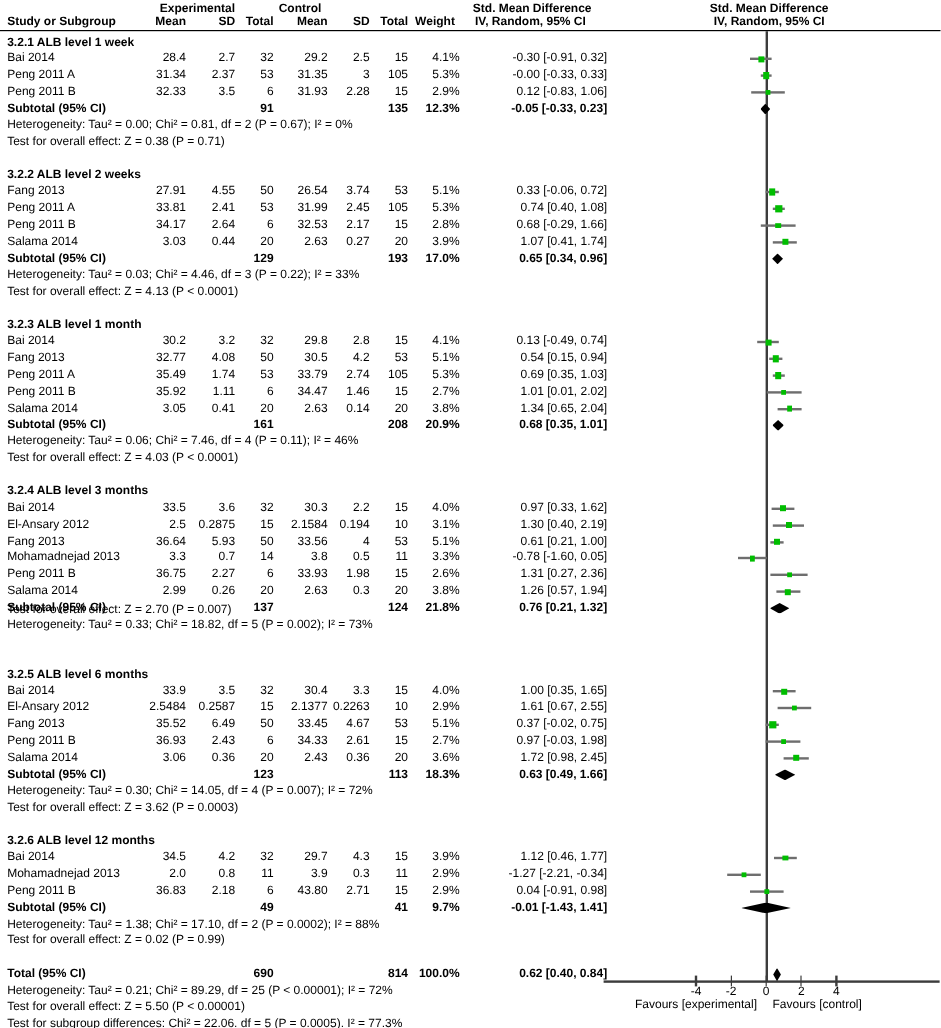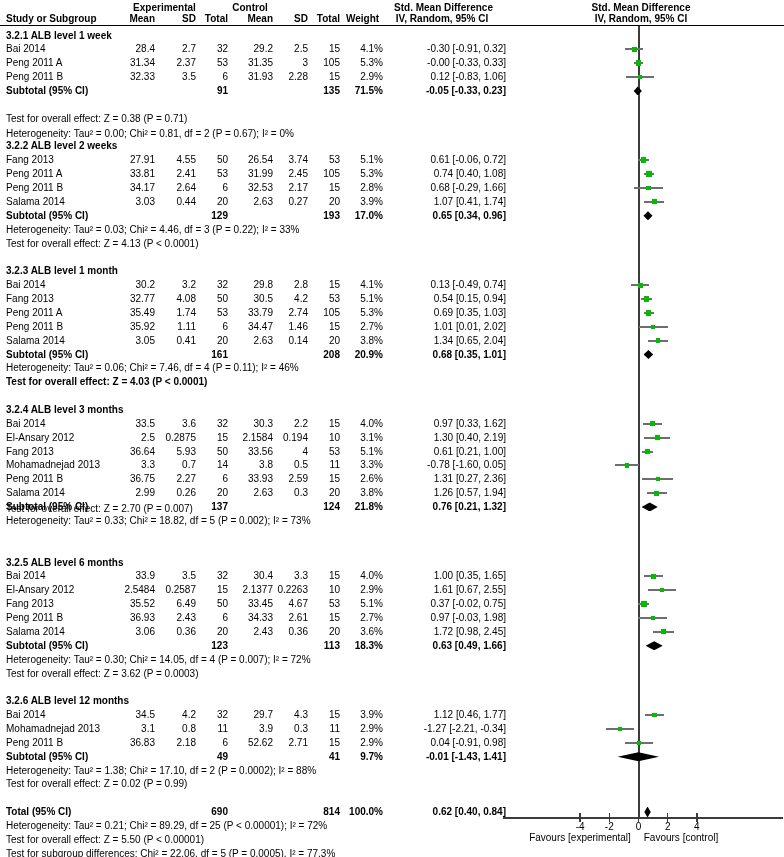--- a/index.html
+++ b/index.html
@@ -87,43 +87,43 @@
         <span class="cell c-m2">31.93</span>
         <span class="cell c-sd2">2.28</span>
         <span class="cell c-n2">15</span>
         <span class="cell c-w">2.9%</span>
         <span class="cell c-ci">0.12 [-0.83, 1.06]</span>
       </div>
       <div class="row b" style="top: 83.98px;">
         <span class="cell c-label">Subtotal (95% CI)</span>
         <span class="cell c-n1">91</span>
         <span class="cell c-n2">135</span>
-        <span class="cell c-w">71.5%</span>
+        <span class="cell c-w">12.3%</span>
         <span class="cell c-ci">-0.05 [-0.33, 0.23]</span>
       </div>
-      <div class="row" style="top: 97.85px; margin-top: 29px;">
+      <div class="row" style="top: 97.85px;">
         <span class="note">Heterogeneity: Tau² = 0.00; Chi² = 0.81, df = 2 (P = 0.67); I² = 0%</span>
       </div>
       <div class="row" style="top: 111.72px;">
         <span class="note">Test for overall effect: Z = 0.38 (P = 0.71)</span>
       </div>
       <div class="row" style="top: 125.59px;"></div>
       <div class="row b" style="top: 139.46px;">
         <span class="cell c-label">3.2.2 ALB level 2 weeks</span>
       </div>
       <div class="row" style="top: 153.33px;">
         <span class="cell c-label">Fang 2013</span>
         <span class="cell c-m1">27.91</span>
         <span class="cell c-sd1">4.55</span>
         <span class="cell c-n1">50</span>
         <span class="cell c-m2">26.54</span>
         <span class="cell c-sd2">3.74</span>
         <span class="cell c-n2">53</span>
         <span class="cell c-w">5.1%</span>
-        <span class="cell c-ci">0.61 [-0.06, 0.72]</span>
+        <span class="cell c-ci">0.33 [-0.06, 0.72]</span>
       </div>
       <div class="row" style="top: 167.2px;">
         <span class="cell c-label">Peng 2011 A</span>
         <span class="cell c-m1">33.81</span>
         <span class="cell c-sd1">2.41</span>
         <span class="cell c-n1">53</span>
         <span class="cell c-m2">31.99</span>
         <span class="cell c-sd2">2.45</span>
         <span class="cell c-n2">105</span>
         <span class="cell c-w">5.3%</span>
@@ -226,21 +226,21 @@
       <div class="row b" style="top: 347.51px;">
         <span class="cell c-label">Subtotal (95% CI)</span>
         <span class="cell c-n1">161</span>
         <span class="cell c-n2">208</span>
         <span class="cell c-w">20.9%</span>
         <span class="cell c-ci">0.68 [0.35, 1.01]</span>
       </div>
       <div class="row" style="top: 361.38px;">
         <span class="note">Heterogeneity: Tau² = 0.06; Chi² = 7.46, df = 4 (P = 0.11); I² = 46%</span>
       </div>
-      <div class="row" style="top: 375.25px; font-weight: bold;">
+      <div class="row" style="top: 375.25px;">
         <span class="note">Test for overall effect: Z = 4.03 (P &lt; 0.0001)</span>
       </div>
       <div class="row" style="top: 389.12px;"></div>
       <div class="row b" style="top: 402.99px;">
         <span class="cell c-label">3.2.4 ALB level 3 months</span>
       </div>
       <div class="row" style="top: 416.86px;">
         <span class="cell c-label">Bai 2014</span>
         <span class="cell c-m1">33.5</span>
         <span class="cell c-sd1">3.6</span>
@@ -283,21 +283,21 @@
         <span class="cell c-n2">11</span>
         <span class="cell c-w">3.3%</span>
         <span class="cell c-ci">-0.78 [-1.60, 0.05]</span>
       </div>
       <div class="row" style="top: 472.34px;">
         <span class="cell c-label">Peng 2011 B</span>
         <span class="cell c-m1">36.75</span>
         <span class="cell c-sd1">2.27</span>
         <span class="cell c-n1">6</span>
         <span class="cell c-m2">33.93</span>
-        <span class="cell c-sd2">2.59</span>
+        <span class="cell c-sd2">1.98</span>
         <span class="cell c-n2">15</span>
         <span class="cell c-w">2.6%</span>
         <span class="cell c-ci">1.31 [0.27, 2.36]</span>
       </div>
       <div class="row" style="top: 486.21px;">
         <span class="cell c-label">Salama 2014</span>
         <span class="cell c-m1">2.99</span>
         <span class="cell c-sd1">0.26</span>
         <span class="cell c-n1">20</span>
         <span class="cell c-m2">2.63</span>
@@ -401,35 +401,35 @@
         <span class="cell c-sd1">4.2</span>
         <span class="cell c-n1">32</span>
         <span class="cell c-m2">29.7</span>
         <span class="cell c-sd2">4.3</span>
         <span class="cell c-n2">15</span>
         <span class="cell c-w">3.9%</span>
         <span class="cell c-ci">1.12 [0.46, 1.77]</span>
       </div>
       <div class="row" style="top: 722px;">
         <span class="cell c-label">Mohamadnejad 2013</span>
-        <span class="cell c-m1">3.1</span>
+        <span class="cell c-m1">2.0</span>
         <span class="cell c-sd1">0.8</span>
         <span class="cell c-n1">11</span>
         <span class="cell c-m2">3.9</span>
         <span class="cell c-sd2">0.3</span>
         <span class="cell c-n2">11</span>
         <span class="cell c-w">2.9%</span>
         <span class="cell c-ci">-1.27 [-2.21, -0.34]</span>
       </div>
       <div class="row" style="top: 735.87px;">
         <span class="cell c-label">Peng 2011 B</span>
         <span class="cell c-m1">36.83</span>
         <span class="cell c-sd1">2.18</span>
         <span class="cell c-n1">6</span>
-        <span class="cell c-m2">52.62</span>
+        <span class="cell c-m2">43.80</span>
         <span class="cell c-sd2">2.71</span>
         <span class="cell c-n2">15</span>
         <span class="cell c-w">2.9%</span>
         <span class="cell c-ci">0.04 [-0.91, 0.98]</span>
       </div>
       <div class="row b" style="top: 749.74px;">
         <span class="cell c-label">Subtotal (95% CI)</span>
         <span class="cell c-n1">49</span>
         <span class="cell c-n2">41</span>
         <span class="cell c-w">9.7%</span>

